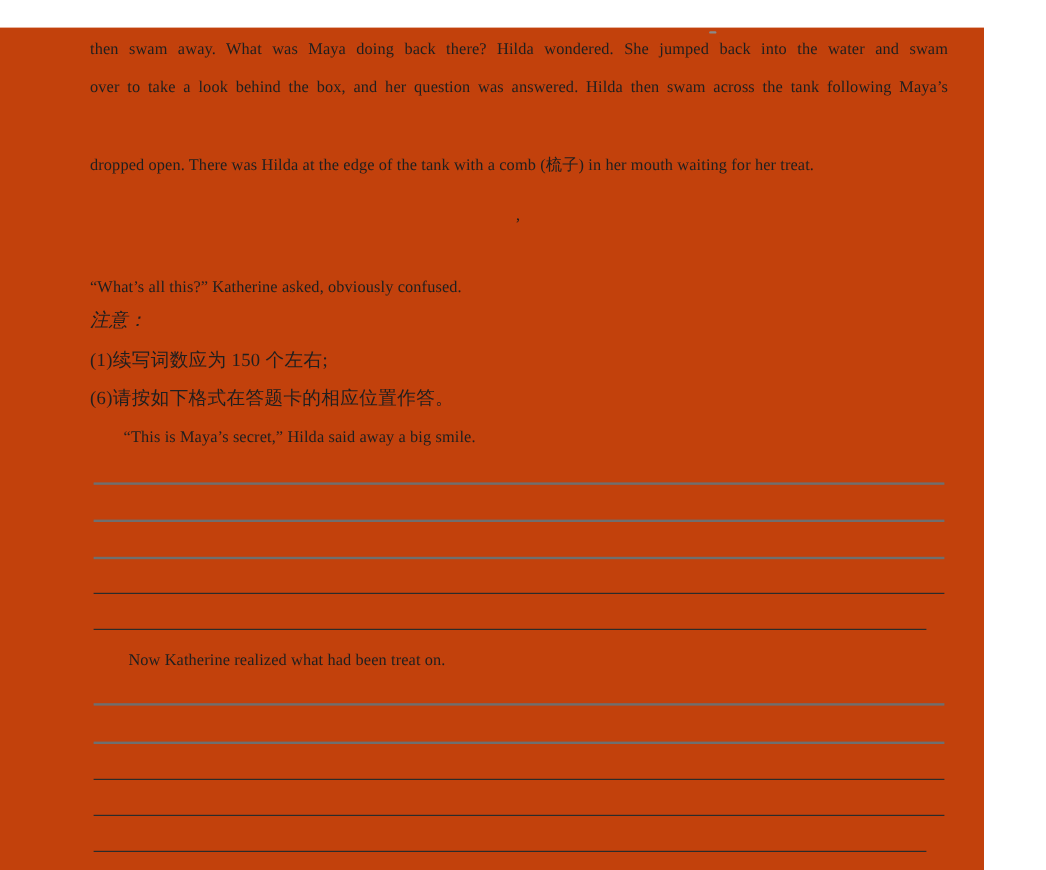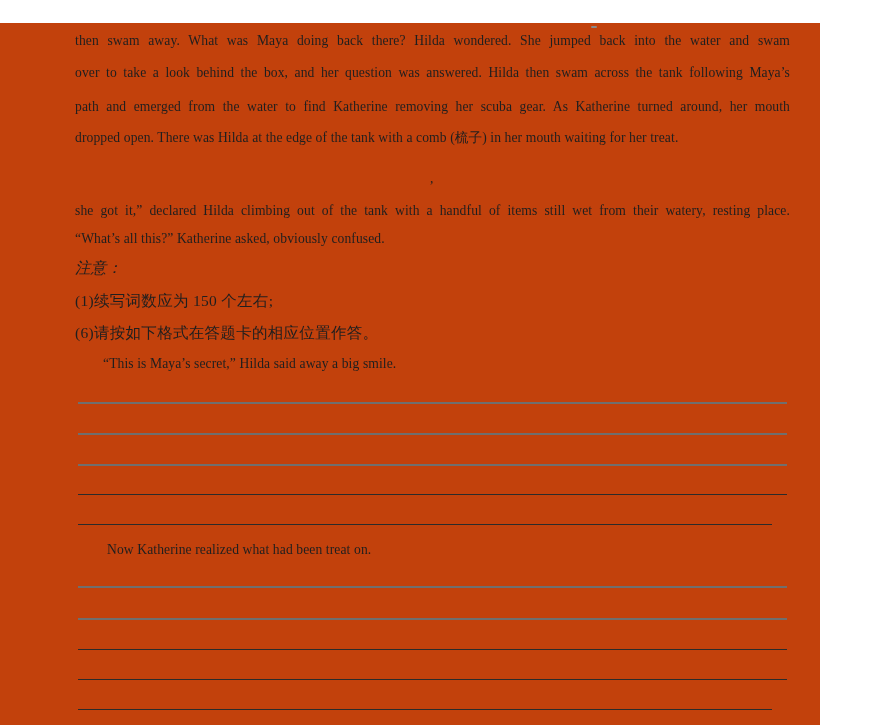--- a/index.html
+++ b/index.html
@@ -63,25 +63,23 @@
 </style>
 </head>
 <body>
 
 <div class="page">
 
   <span class="artifact"></span>
 
   <div class="t just y8">then swam away. What was Maya doing back there? Hilda wondered. She jumped back into the water and swam</div>
   <div class="t just y40">over to take a look behind the box, and her question was answered. Hilda then swam across the tank following Maya’s</div>
-  <div class="t just y74">path and emerged from the water to find Katherine removing her scuba gear. As Katherine turned around, her mouth</div>
   <div class="t y105">dropped open. There was Hilda at the edge of the tank with a comb (梳子) in her mouth waiting for her treat.</div>
 
   <span class="comma">,</span>
-  <div class="t just y178">she got it,” declared Hilda climbing out of the tank with a handful of items still wet from their watery, resting place.</div>
   <div class="t y206">“What’s all this?” Katherine asked, obviously confused.</div>
 
   <div class="t zh y235">注意：</div>
   <div class="t zh y268">(1)续写词数应为 150 个左右;</div>
   <div class="t zh y300">(6)请按如下格式在答题卡的相应位置作答。</div>
 
   <div class="t ind y331">“This is Maya’s secret,” Hilda said away a big smile.</div>
 
   <div class="wline gray y379"></div>
   <div class="wline gray y410"></div>

